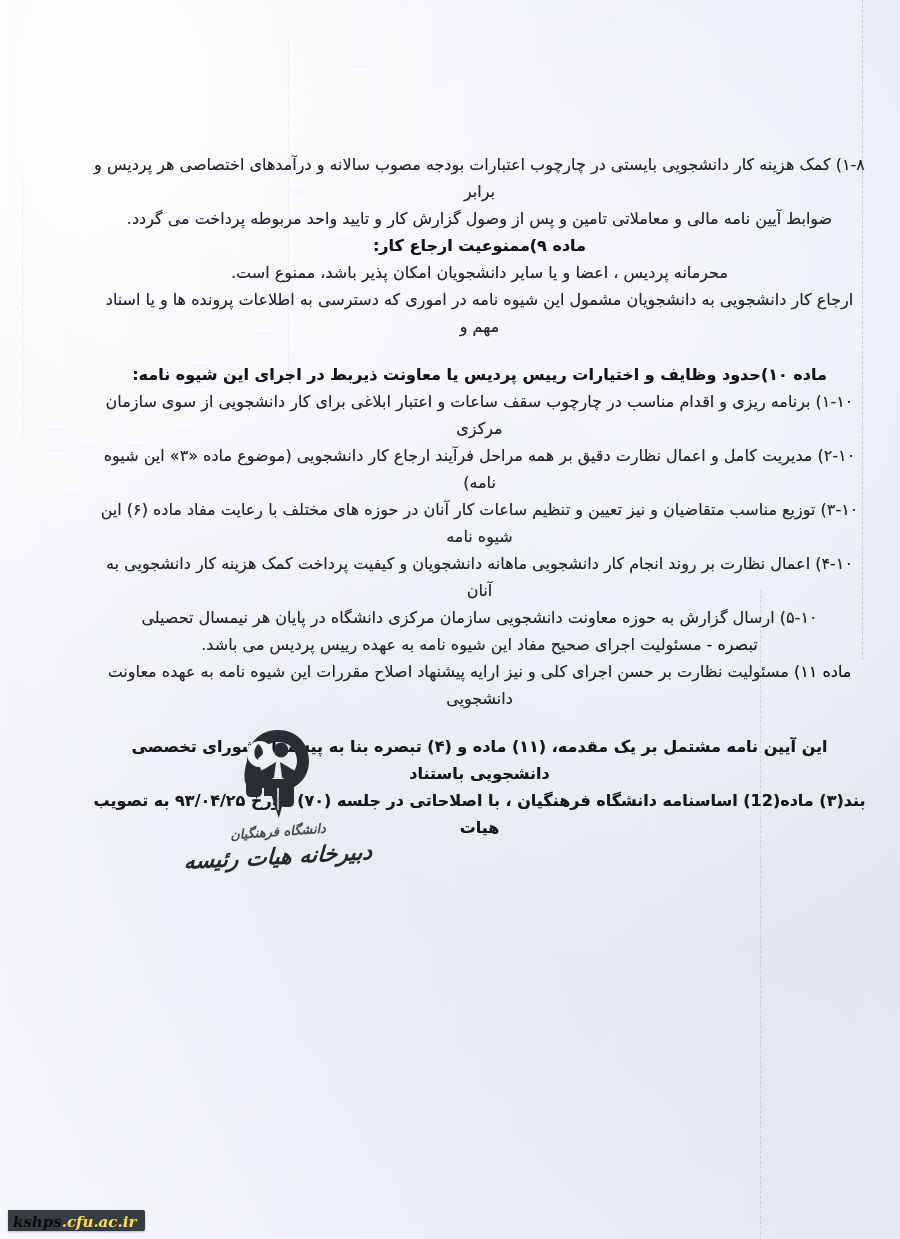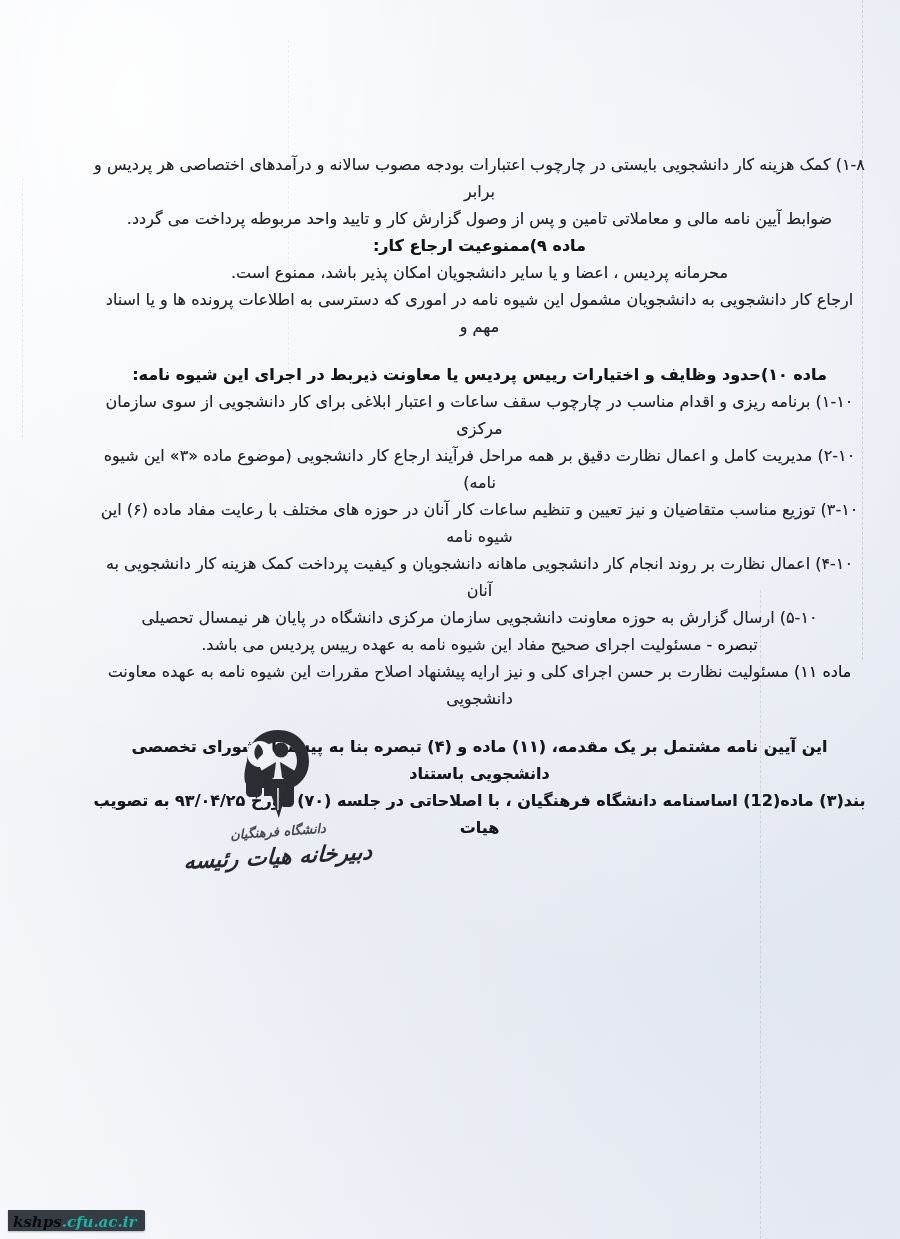--- a/index.html
+++ b/index.html
@@ -65,21 +65,21 @@
     position:absolute;left:8px;bottom:8px;height:21px;
     background:#353c44;
     display:flex;align-items:flex-end;
     padding:0 9px 0 5px;
     font-family:"DejaVu Serif",serif;
     font-style:italic;font-weight:bold;font-size:15px;
     border-radius:0 2px 2px 0;
     box-shadow:0 1px 2px rgba(0,0,0,.25);
   }
   .watermark .wm-prefix{color:#0c0c0e;}
-  .watermark .wm-suffix{color:#14b8a6;}
+  .watermark .wm-suffix{color:#fde047;}
 </style>
 </head>
 <body>
 
 <div class="page">
 
   <div class="fold f1"></div>
   <div class="fold f2"></div>
   <div class="fold f3"></div>
   <div class="fold f4"></div>

